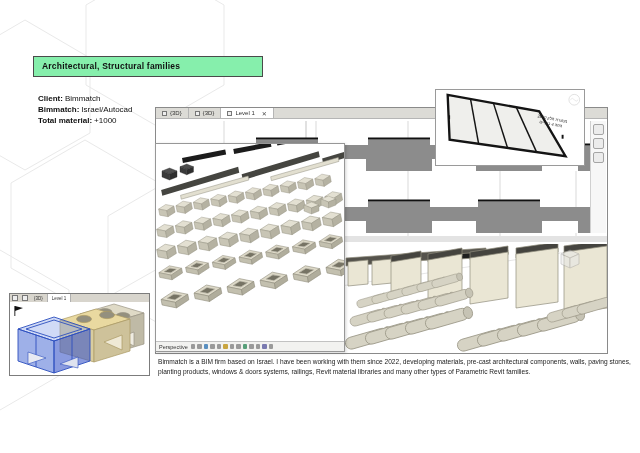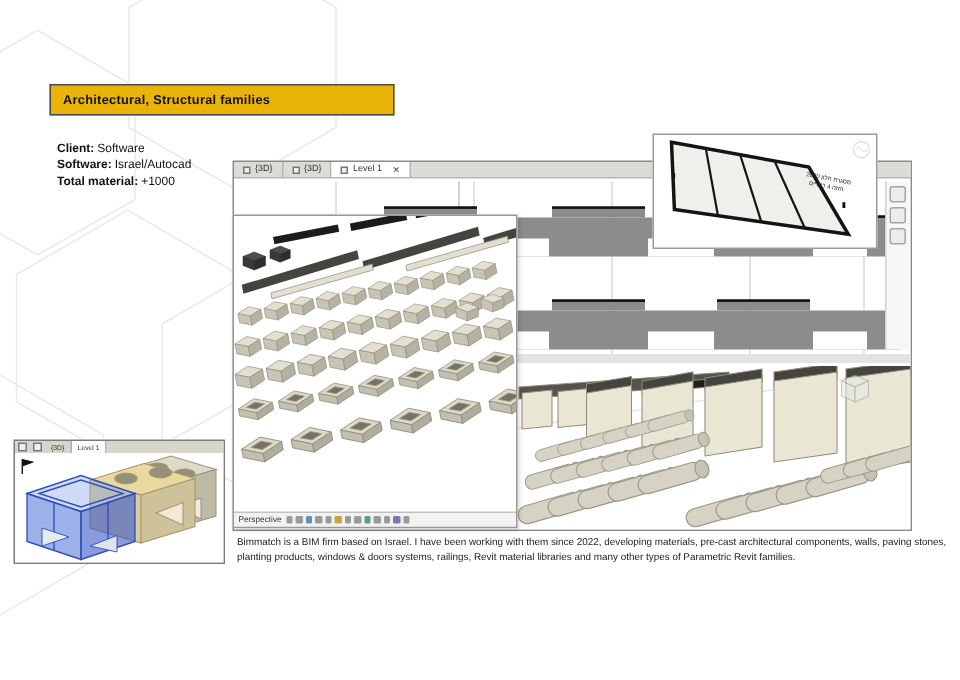--- a/index.html
+++ b/index.html
@@ -2,21 +2,21 @@
 <html><head>
 <meta charset="utf-8">
 <style>
   html,body{margin:0;padding:0;background:#fff;}
   .page{position:relative;width:640px;height:453px;background:#fff;overflow:hidden;
         font-family:"Liberation Sans", sans-serif;color:#111;}
   .hexbg{position:absolute;left:0;top:0;width:640px;height:453px;}
 
   
   .title-box{position:absolute;left:33px;top:56px;width:230px;height:21px;
-    background:#eab308;border:1px solid #4a4a4a;box-sizing:border-box;
+    background:#86efac;border:1px solid #4a4a4a;box-sizing:border-box;
     font-size:8.5px;font-weight:bold;line-height:19px;padding-left:8px;letter-spacing:.2px;}
 
   
   .info{position:absolute;left:38px;top:93px;font-size:8px;line-height:11px;}
   .info .b{font-weight:bold;margin-right:2px;margin-top:23px;}
 
   
   .main-window{position:absolute;left:155px;top:107px;width:453px;height:247px;
     background:#fff;border:1px solid #8a8a8a;box-sizing:border-box;}
   .tabbar{position:absolute;left:0;top:0;width:100%;height:11px;background:#dcdbd6;
@@ -78,24 +78,24 @@
       <polygon points="242,216 242,294 175,333 108,294 108,216 175,177"></polygon>
     </g>
   </svg>
 
   <div class="title-box">
     <span>Architectural, Structural families</span>
   </div>
 
   <div class="info">
     <div>
-      <span class="b">Client:</span><span>Software</span>
+      <span class="b">Client:</span><span>Bimmatch</span>
     </div>
     <div>
-      <span class="b">Software:</span><span>Israel/Autocad</span>
+      <span class="b">Bimmatch:</span><span>Israel/Autocad</span>
     </div>
     <div>
       <span class="b">Total material:</span><span>+1000</span>
     </div>
   </div>
 
   <div class="main-window">
     <div class="tabbar">
       <div class="tab">
         <span class="tabicon"></span>

